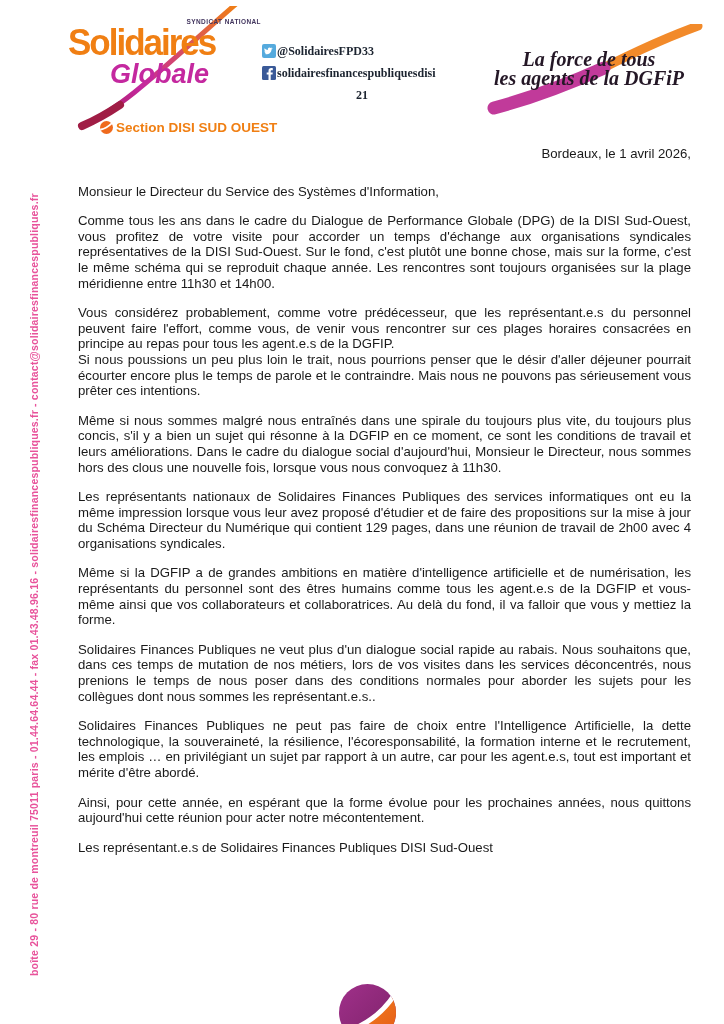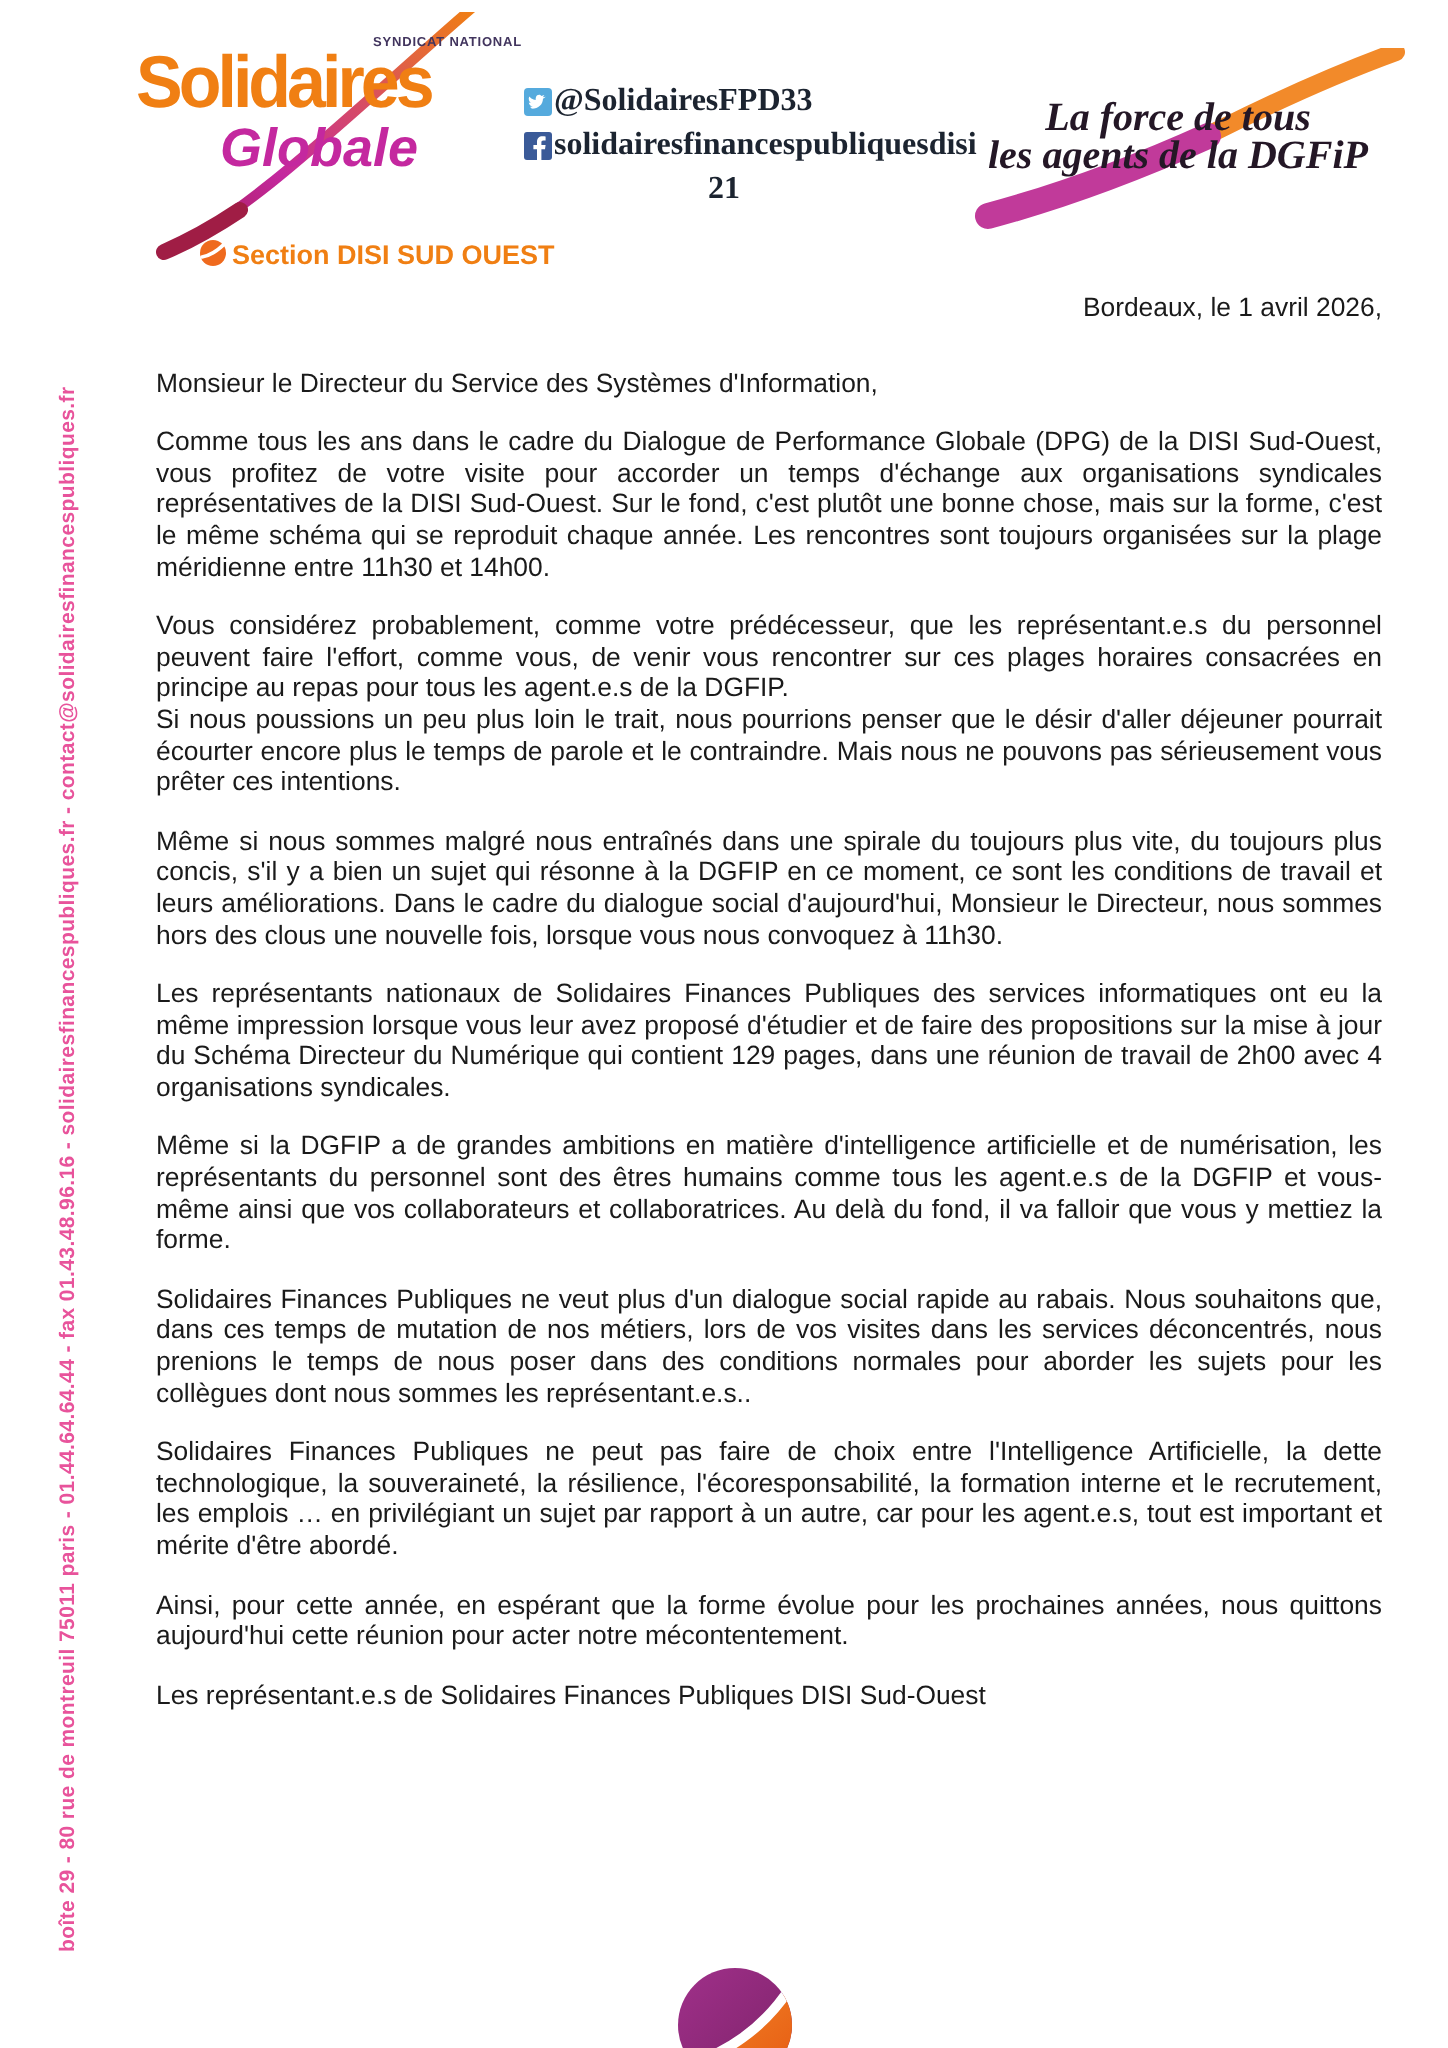--- a/index.html
+++ b/index.html
@@ -33,29 +33,29 @@
     font-style:italic; color:#c4289f; letter-spacing:0;
   }
   .logo-l3 { position:absolute; left:2px; top:76px; white-space:nowrap; }
   .logo-l3 .pub {
     font-size:25px; font-weight:bold; font-style:italic; color:#c4289f;
   }
   .logo-l3 .d33 {
     font-size:28px; font-weight:900; color:#f07f13; letter-spacing:-1px;
   }
   .logo-section {
-    position:absolute; left:32px; top:108px; display:flex; gap:3px;
+    position:absolute; left:32px; top:108px; display:flex; align-items:center; gap:3px;
     font-size:13.5px; font-weight:900; color:#f07f13; white-space:nowrap;
   }
 
   
   .social {
     position:absolute; left:262px; top:40px; width:200px;
     font-family:"Liberation Serif", serif; font-weight:bold;
-    font-size:16px; color:#1c2430; line-height:22px;
+    font-size:12px; color:#1c2430; line-height:22px;
   }
   .social-row { display:flex; align-items:center; }
   .social-icon { width:14px; height:14px; flex:0 0 14px; margin-right:1px; }
   .social-wrap { text-align:center; }
 
   
   .slogan { position:absolute; left:484px; top:24px; width:220px; height:98px; }
   .slogan-swoosh { position:absolute; left:0; top:0; width:220px; height:98px; }
   .slogan-text {
     position:absolute; left:0; top:26px; width:210px; text-align:center;

